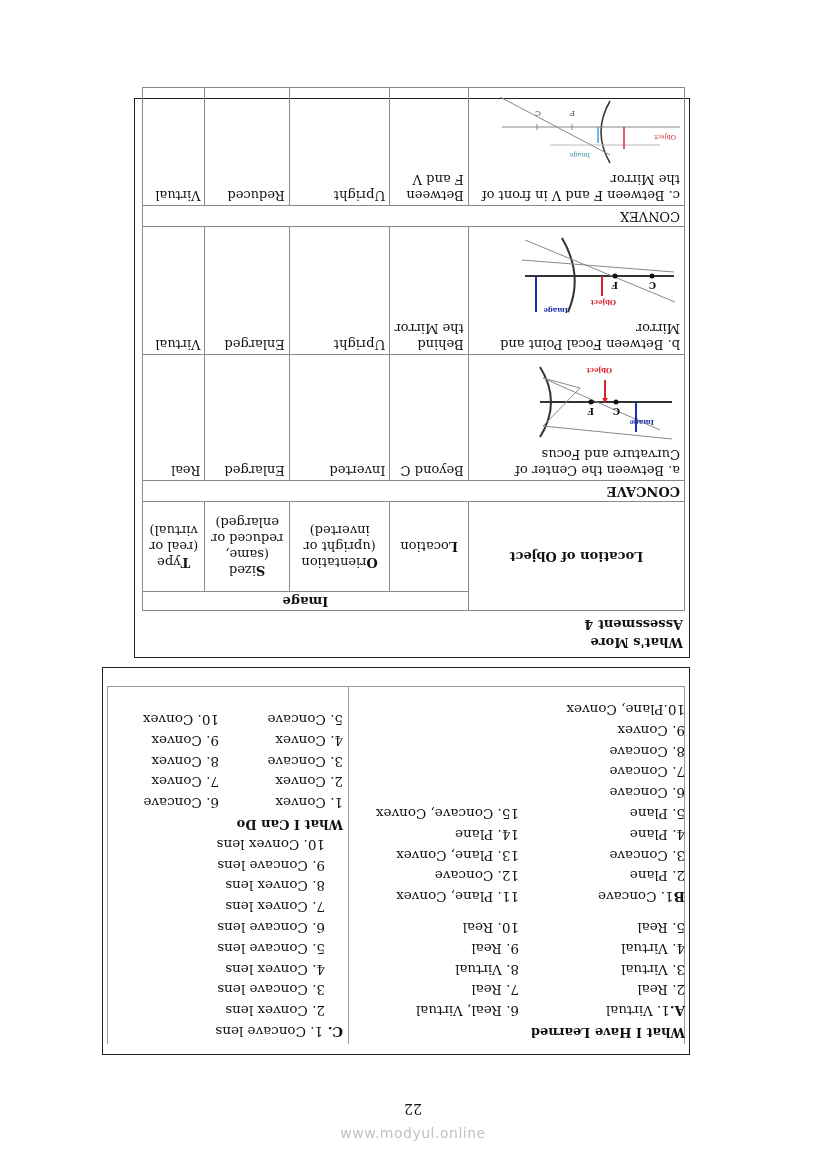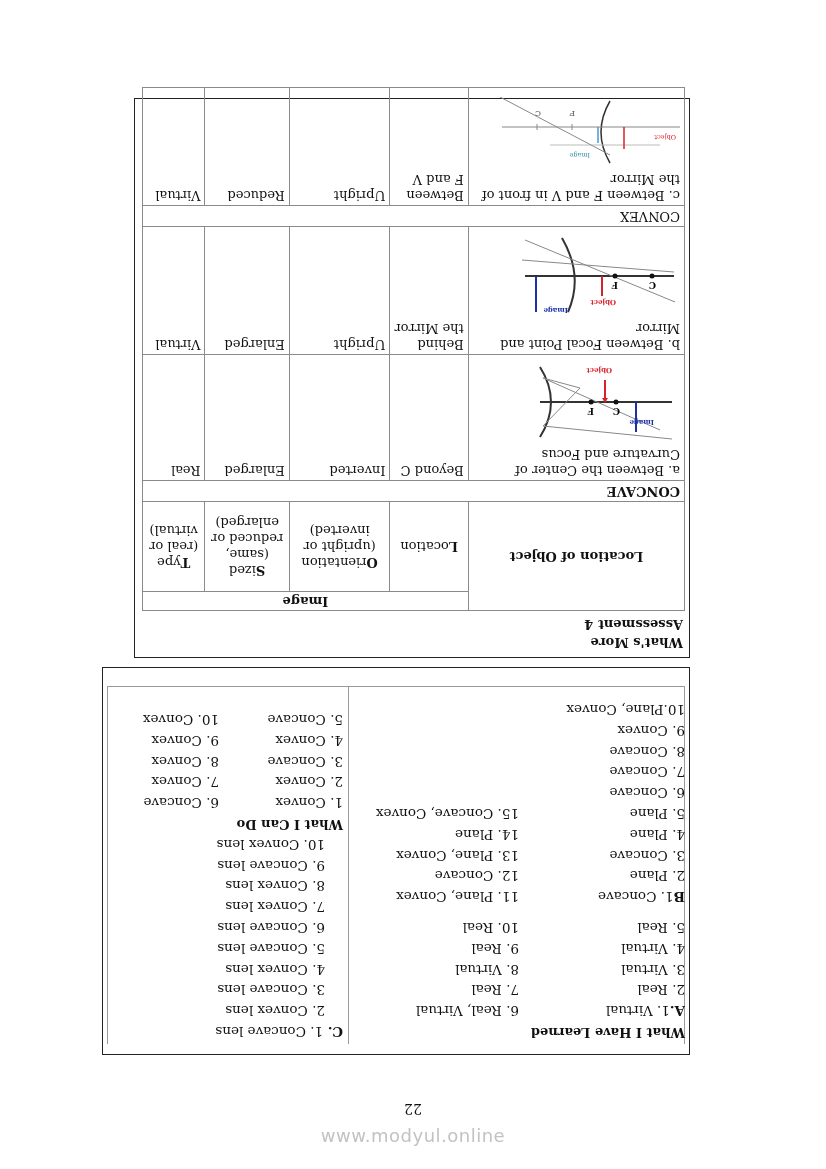--- a/index.html
+++ b/index.html
@@ -28,21 +28,21 @@
   table.t { position:absolute; left:4px; top:46px; width:543px; border-collapse:collapse; font-size:13px; }
   table.t td, table.t th { border:1px solid #8a8a8a; padding:2px 4px; vertical-align:top; font-weight:normal; line-height:16px; }
   .cap { font-weight:bold; }
   .center { text-align:center; vertical-align:middle !important; }
   .sect { font-size:13px; }
   .diag { display:block; margin-top:4px; }
 
   
   .pnum { position:absolute; left:0; width:826px; top:52px; text-align:center; font-size:14px; }
   
-  .wm { position:absolute; left:0; width:826px; top:1125px; text-align:center; font-family:"DejaVu Sans", sans-serif; font-size:18px; color:#c2c2c2; letter-spacing:0.5px; }
+  .wm { position:absolute; left:0; width:826px; top:1125px; text-align:center; font-family:"DejaVu Sans", sans-serif; font-size:14px; color:#c2c2c2; letter-spacing:0.5px; }
 </style>
 </head>
 <body>
 
 <div id="page">
 
   <div class="ans-box">
     <div class="ans-inner"></div>
     <div class="ans-divider"></div>
 

